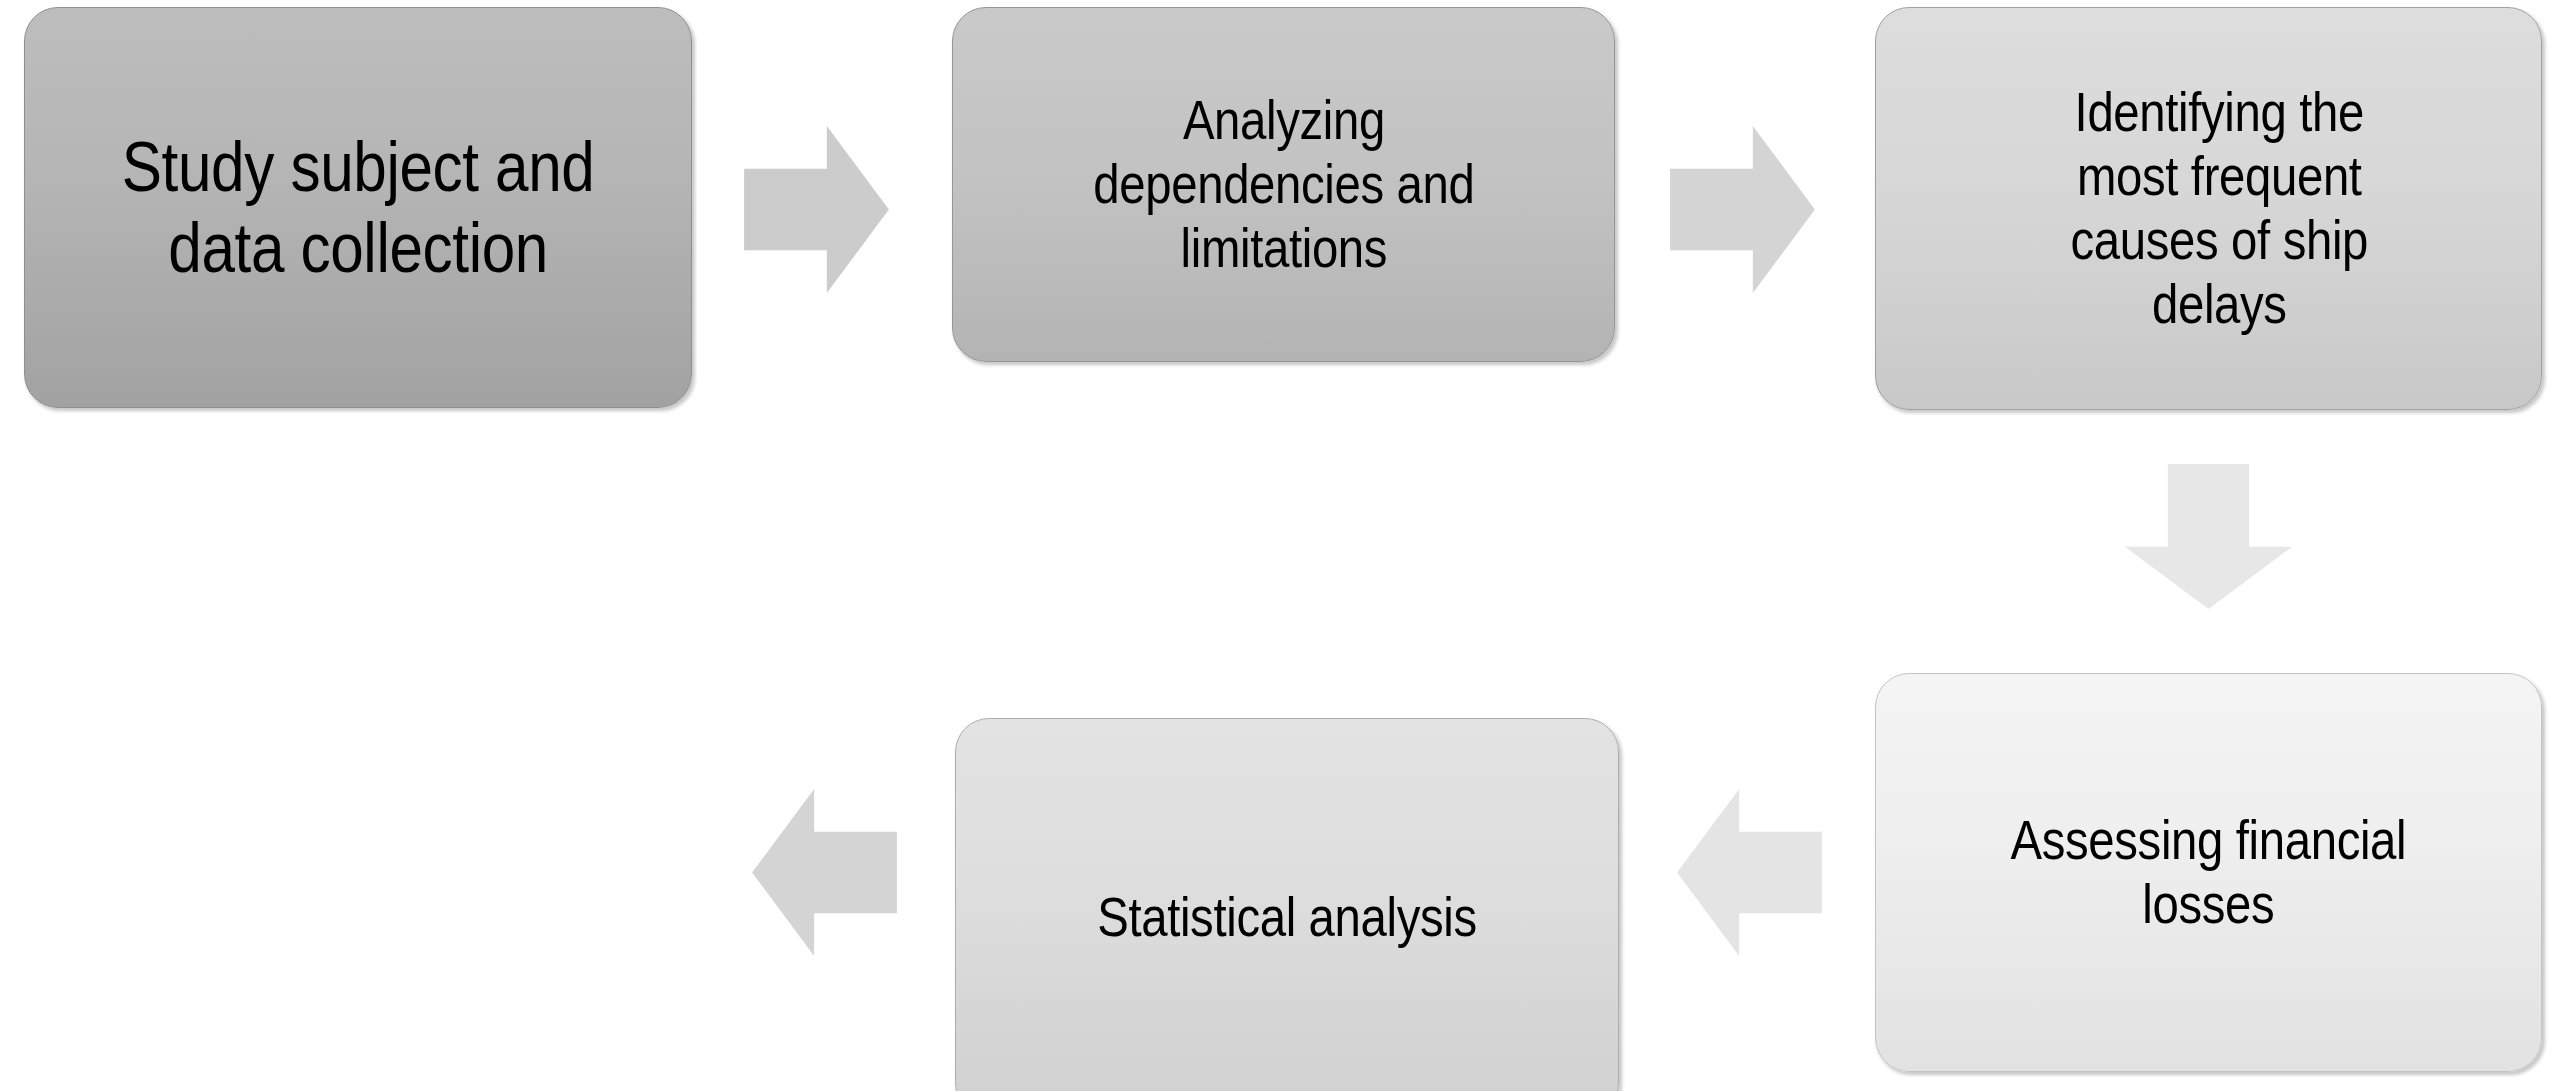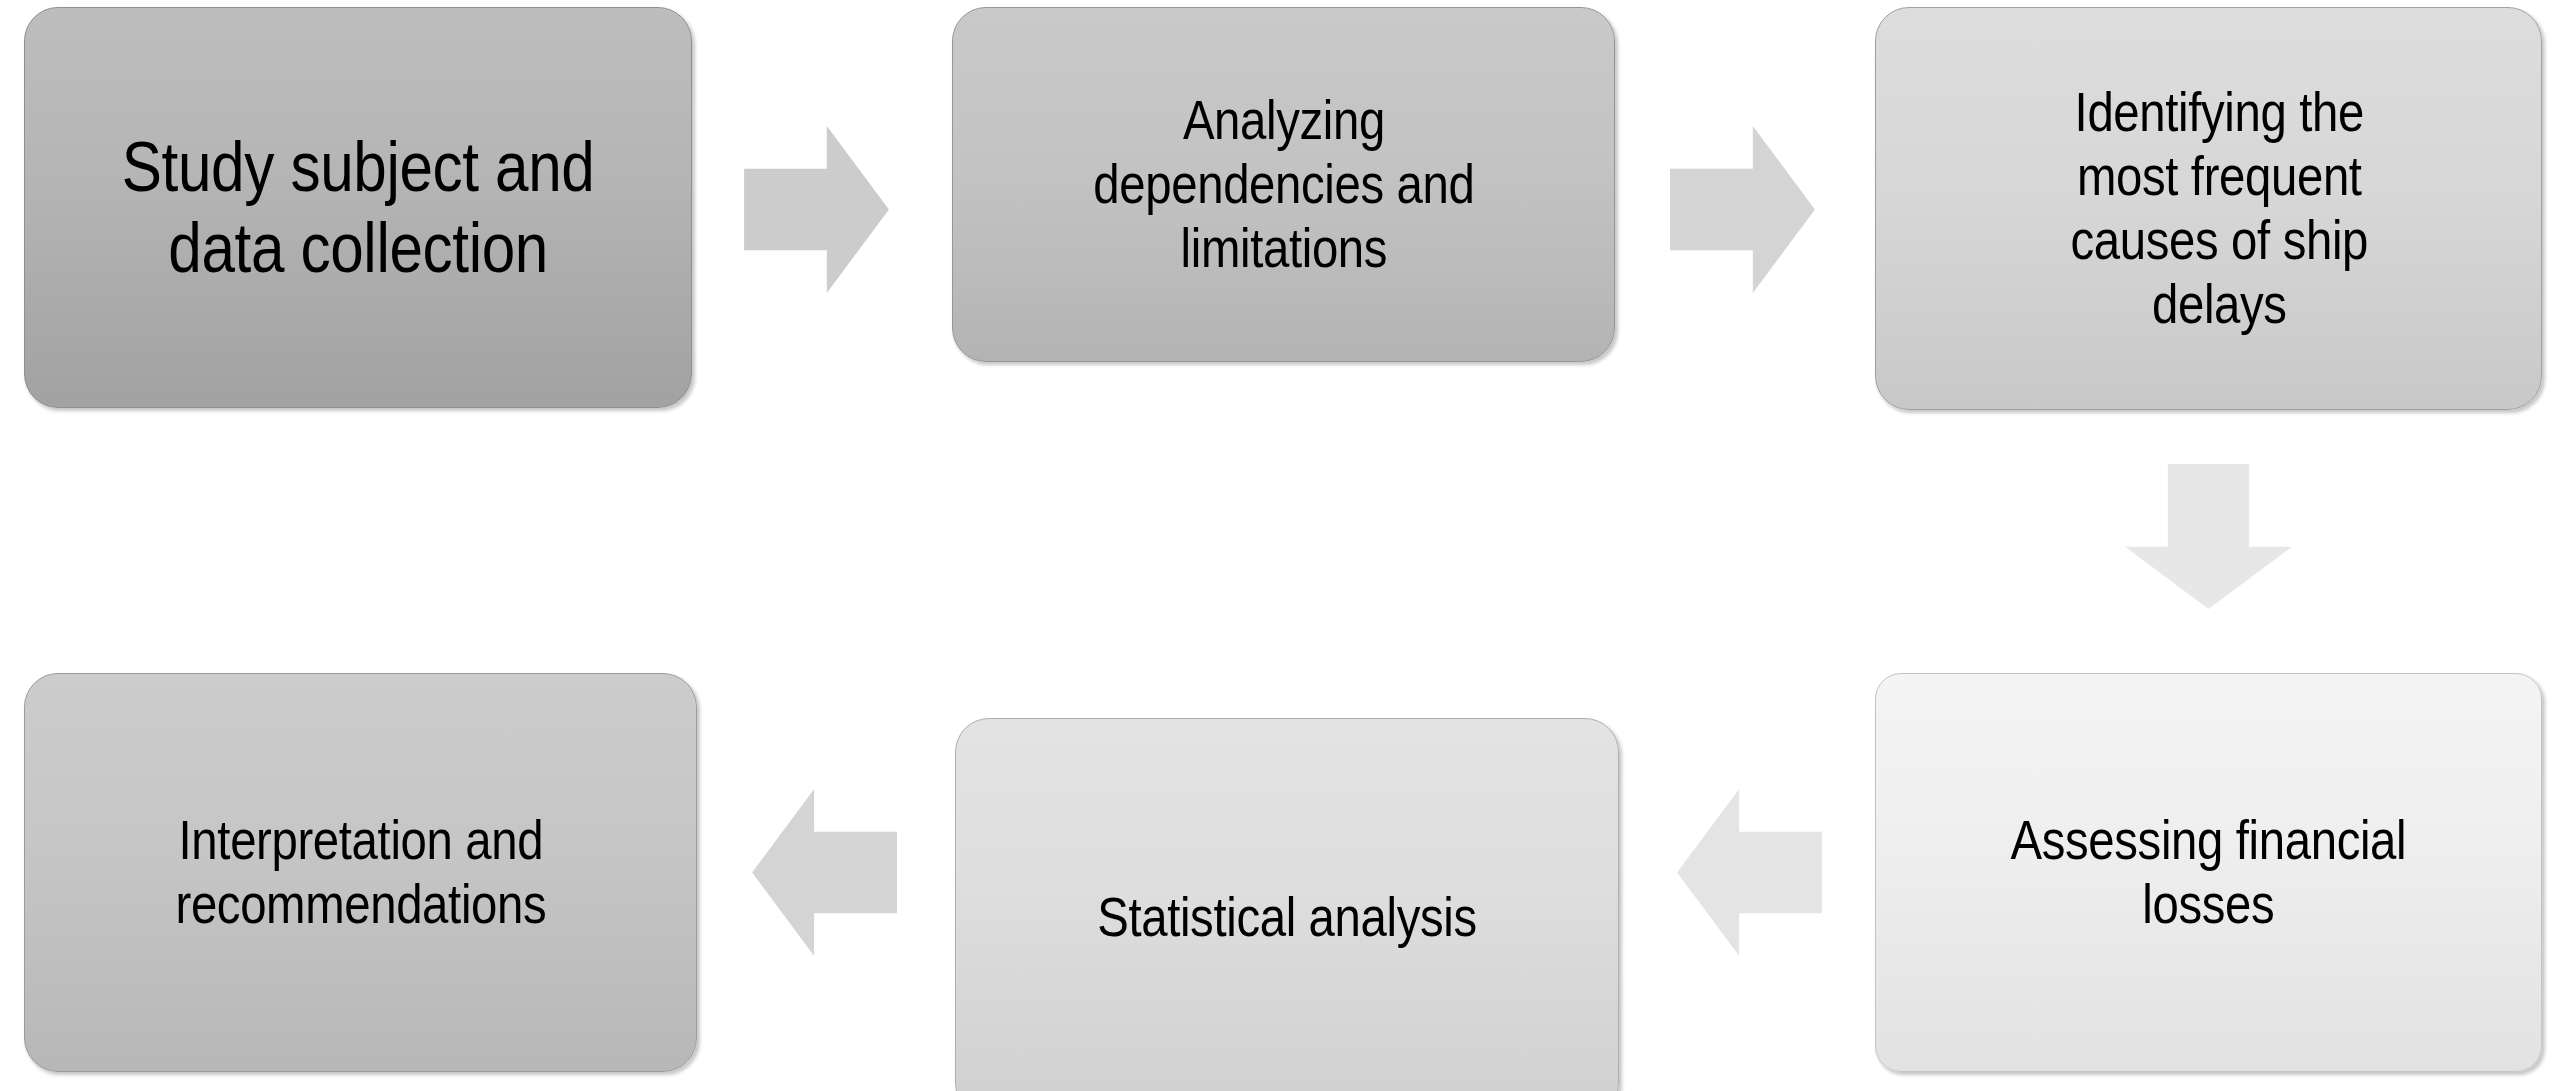--- a/index.html
+++ b/index.html
@@ -72,21 +72,20 @@
     font-size: 55px;
     padding-left: 22px;
   }
   
   #node-4 {
     left: 1875px; top: 673px;
     width: 667px;  height: 399px;
     background: linear-gradient(to bottom, #f4f4f4 0%, #efefef 40%, #e8e8e8 72%, #e2e2e2 100%);
     border-color: #c4c4c4;
     font-size: 55px;
-    border-radius: 26px;
   }
   
   #node-5 {
     left: 955px; top: 673px;
     width: 664px;  height: 399px;
     background: linear-gradient(to bottom, #e3e3e3 0%, #dedede 42%, #d6d6d6 74%, #d0d0d0 100%);
     border-color: #aeaeae;
     font-size: 55px;
     margin-top: 45px;
   }
@@ -167,19 +166,15 @@
   <div class="node" id="node-5">
     <span class="node-text">Statistical analysis</span>
   </div>
 
   <div class="arrow" id="arrow-5">
     <svg viewBox="0 0 196 226" xmlns="http://www.w3.org/2000/svg" aria-hidden="true">
       <polygon points="196,58 84,58 84,0 0,113 84,226 84,168 196,168" fill="#d4d4d4"></polygon>
     </svg>
   </div>
 
-  <div class="node" id="node-6">
-    <span class="node-text">Interpretation and
-recommendations</span>
-  </div>
 
 </div>
 
 
 </body></html>

